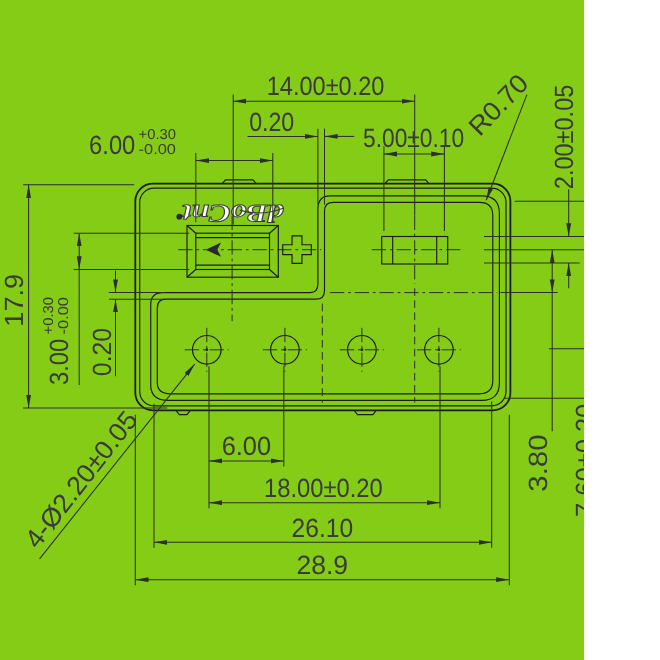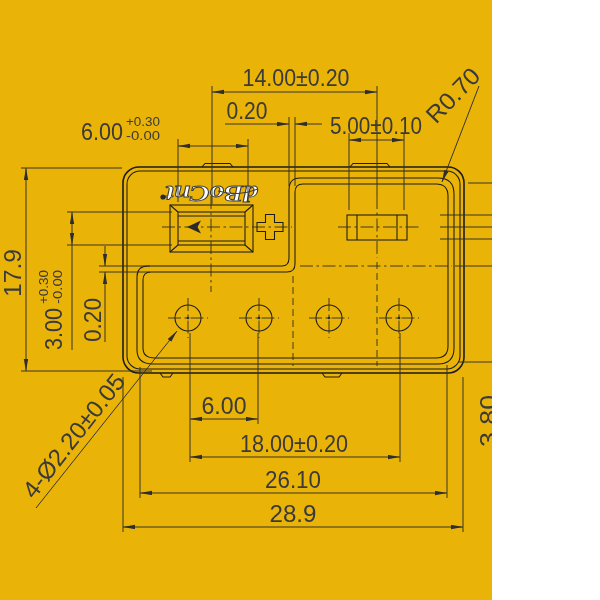--- a/index.html
+++ b/index.html
@@ -1,16 +1,16 @@
 <!DOCTYPE html>
 <html><head>
 <meta charset="utf-8">
 <style>
   html,body{margin:0;padding:0;background:#fff;}
-  .page{width:492px;height:600px;background:#eab308;position:relative;overflow:hidden;}
+  .page{width:531px;height:600px;background:#84cc16;position:relative;overflow:hidden;}
   svg{display:block;}
   text{font-family:"Liberation Sans",sans-serif;fill:#3a3a3a;}
   .dimtxt{font-size:24px;}
   .toltxt{font-size:13px;}
   .part{stroke:#1c1c1c;fill:none;}
   .thick{stroke-width:1.6;}
   .thin{stroke-width:1.05;}
   .dim{stroke:#2e2e2e;stroke-width:0.95;fill:none;}
   .cl{stroke:#2e2e2e;stroke-width:0.9;fill:none;stroke-dasharray:13 3.5 2.5 3.5;}
   .hid{stroke:#2e2e2e;stroke-width:0.9;fill:none;stroke-dasharray:7 4;}

